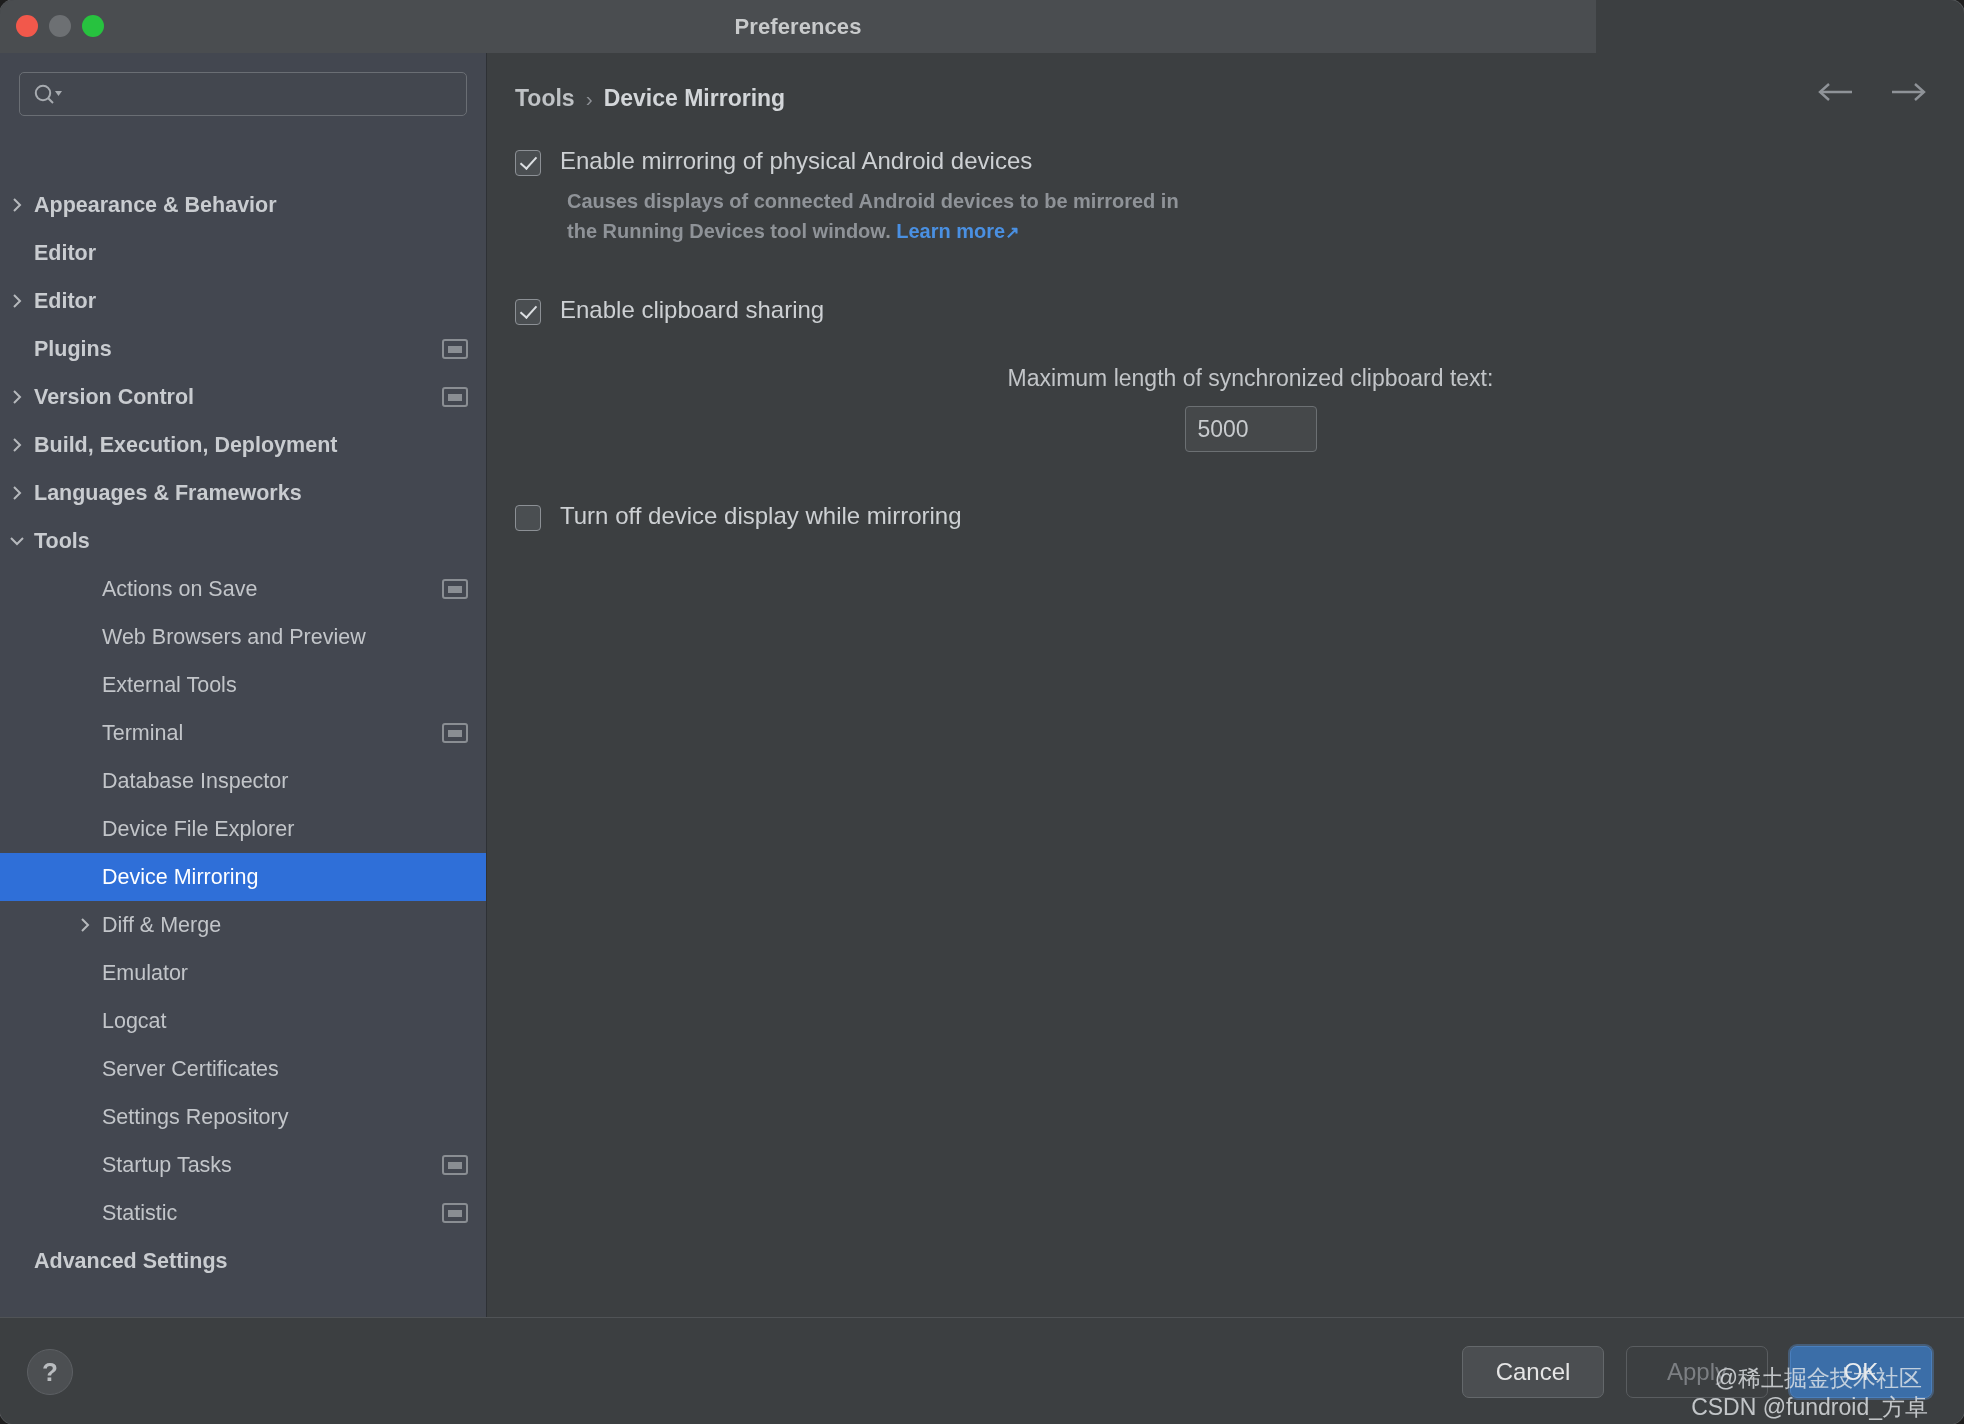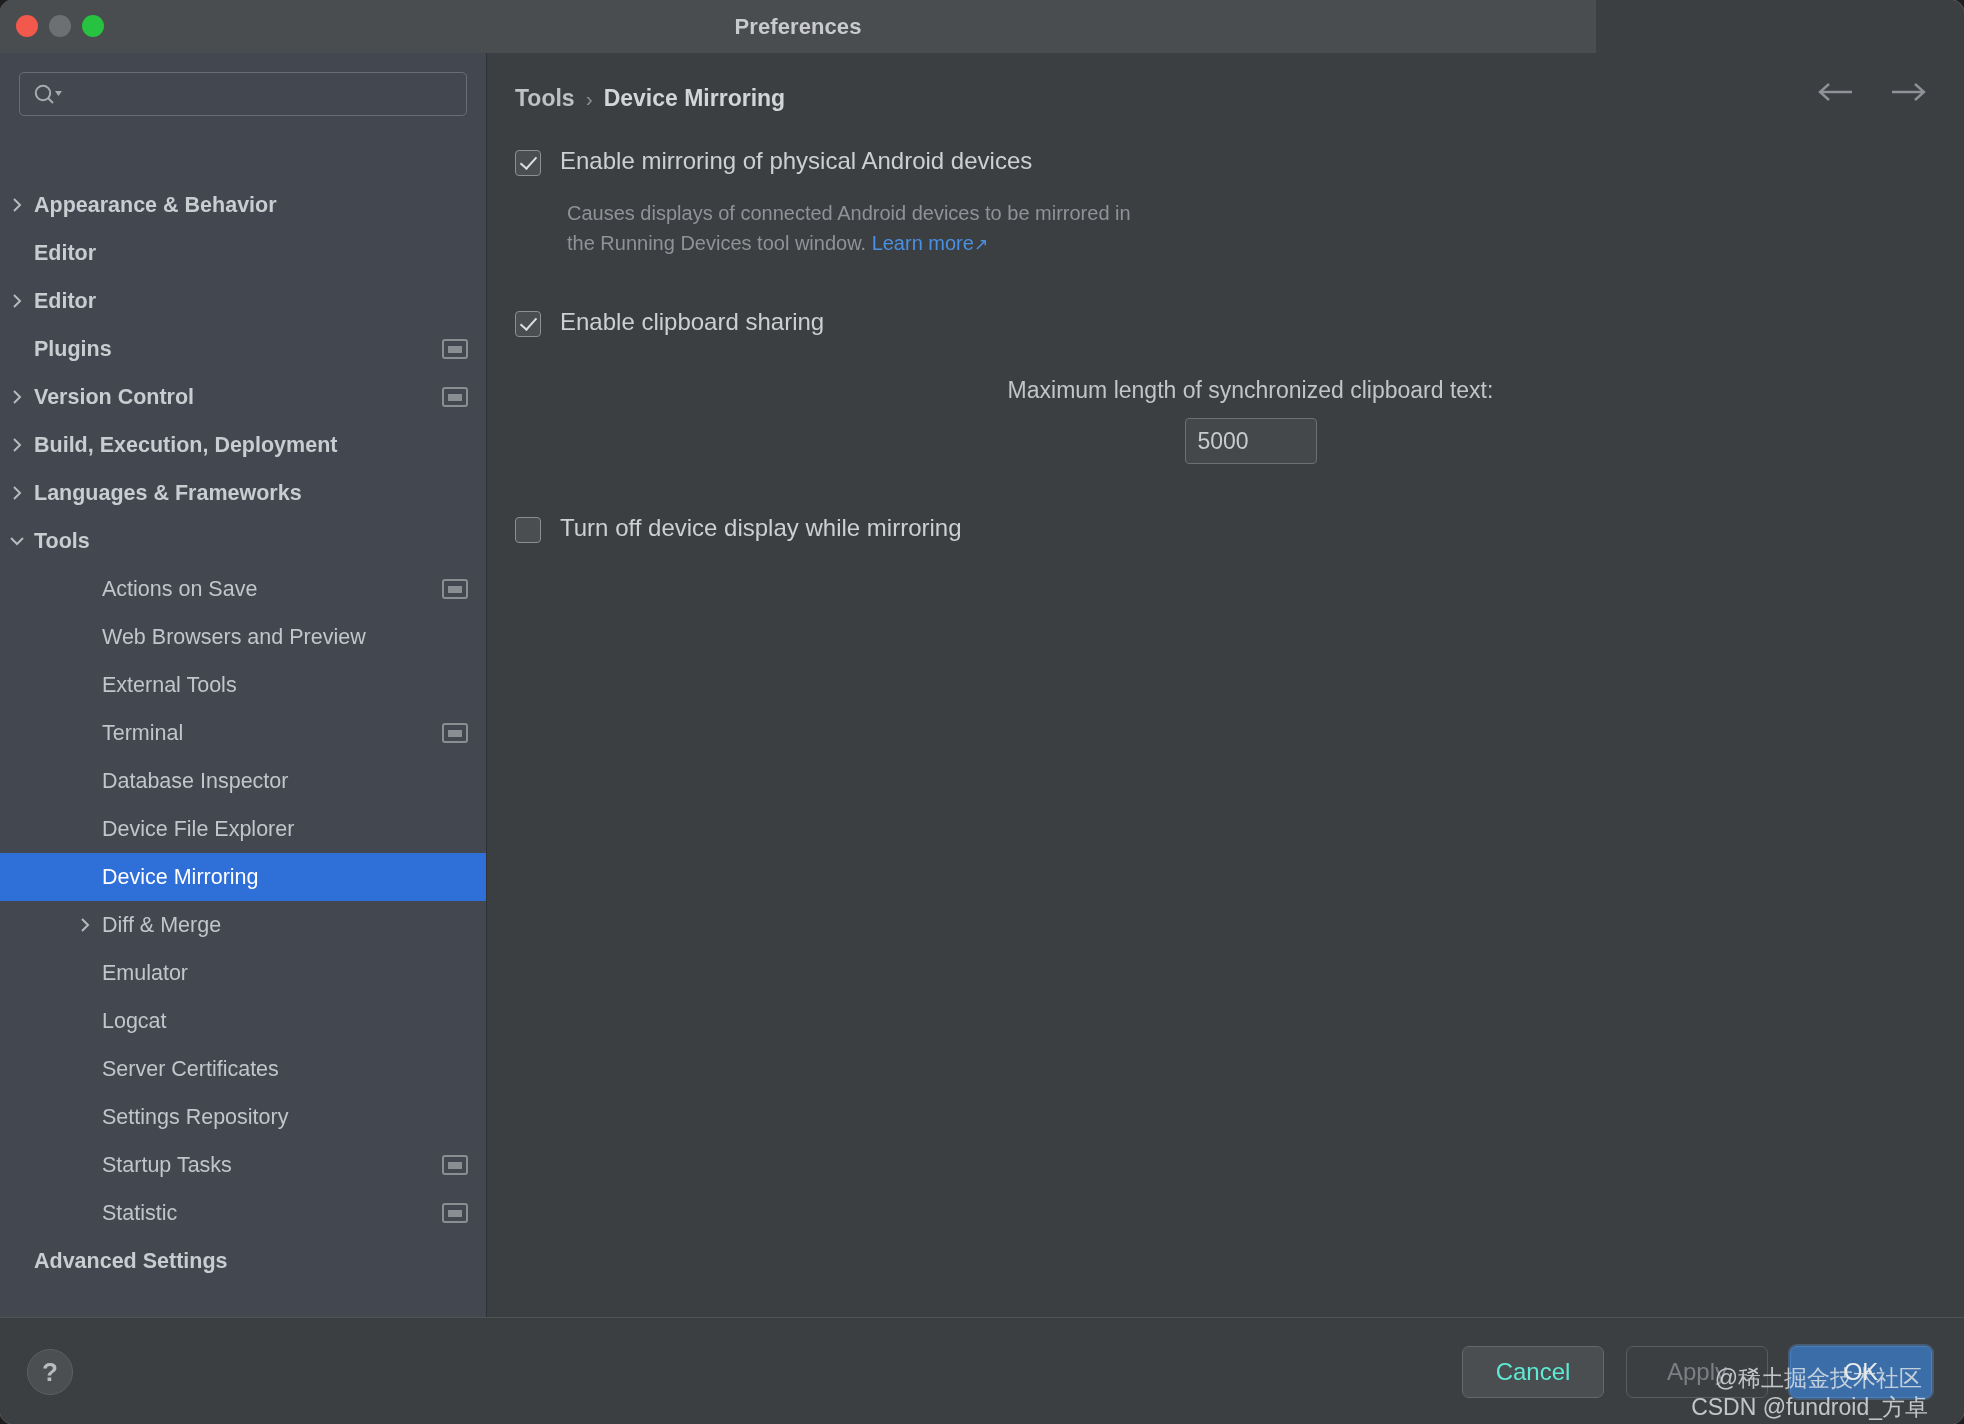--- a/index.html
+++ b/index.html
@@ -205,25 +205,26 @@
     border-width: 0 2.6px 2.6px 0;
     transform: rotate(42deg);
   }
   .check-label {
     font-size: 24px;
     color: #cdd0d3;
     line-height: 30px;
   }
   .desc {
     margin-left: 52px;
-    margin-top: 22px;
+    margin-top: 10px;
     font-size: 20px;
     color: #8f9398;
     line-height: 30px;
     max-width: 690px;
+    font-weight: bold;
   }
   .link {
     color: #4a90e2;
     text-decoration: none;
   }
   .link-arrow { color: #4a90e2; font-size: 17px; }
 
   .field-row {
     display: flex;
     align-items: center;
@@ -296,21 +297,21 @@
     font-size: 24px;
     display: flex;
     align-items: center;
     justify-content: center;
     box-sizing: border-box;
     font-family: "Liberation Sans", sans-serif;
   }
   .btn-cancel {
     background: #4b4e51;
     border: 1px solid #64686b;
-    color: #5eead4;
+    color: #e5e5e5;
   }
   .btn-apply {
     background: transparent;
     border: 1px solid #5a5d60;
     color: #7c7f83;
   }
   .btn-ok {
     background: #3b6ea8;
     border: 1px solid #4a7fbd;
     color: #e9ecef;

